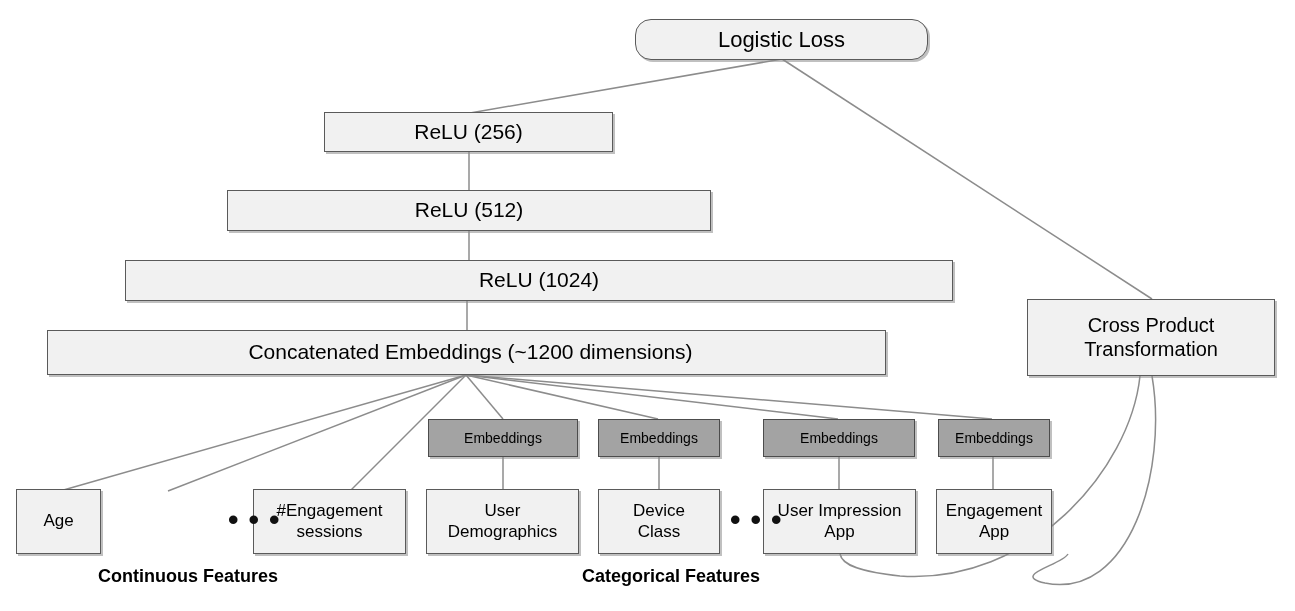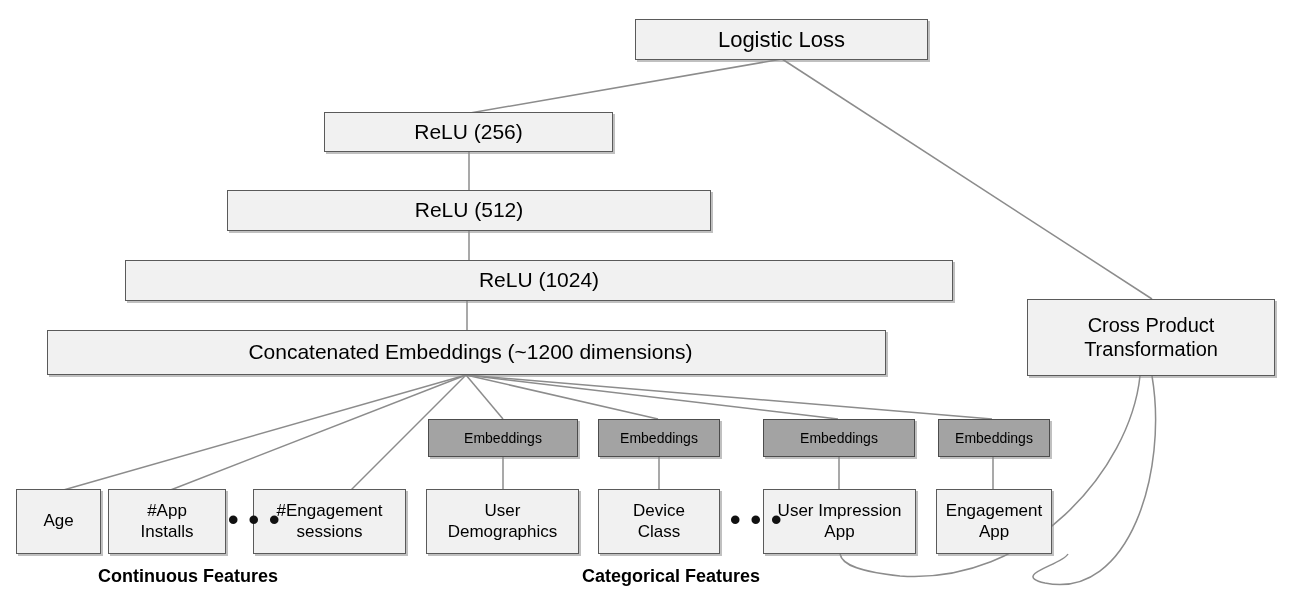--- a/index.html
+++ b/index.html
@@ -46,21 +46,21 @@
   .node.emb {
     background: #a3a3a3;
     border: 1.8px solid #4c4c4c;
     font-size: 14px;
   }
   .node .lbl {
     display: block;
     padding: 0 6px;
     white-space: pre-line;
   }
-  .lvl-loss   { font-size: 22px; }
+  .lvl-loss   { font-size: 22px; border-radius: 16px; }
   .lvl-relu   { font-size: 21px; }
   .lvl-concat { font-size: 21px; }
   .lvl-cross  { font-size: 20px; }
   .lvl-feat   { font-size: 17px; }
   .ellipsis {
     position: absolute;
     font-size: 30px;
     font-weight: 700;
     letter-spacing: 2px;
     color: #111111;
@@ -151,24 +151,20 @@
   </div>
 
   <div class="node shadow emb" style="left:938px; top:419px; width:112px; height:38px;">
     <span class="lbl">Embeddings</span>
   </div>
 
   <div class="node shadow lvl-feat" style="left:16px; top:489px; width:85px; height:65px;">
     <span class="lbl">Age</span>
   </div>
 
-  <div class="node shadow lvl-feat" style="left:108px; top:489px; width:118px; height:65px;">
-    <span class="lbl">#App
-Installs</span>
-  </div>
 
   <div class="ellipsis" style="left:228px; top:505px;">• • •</div>
 
   <div class="node shadow lvl-feat" style="left:253px; top:489px; width:153px; height:65px;">
     <span class="lbl">#Engagement
 sessions</span>
   </div>
 
   <div class="node shadow lvl-feat" style="left:426px; top:489px; width:153px; height:65px;">
     <span class="lbl">User

